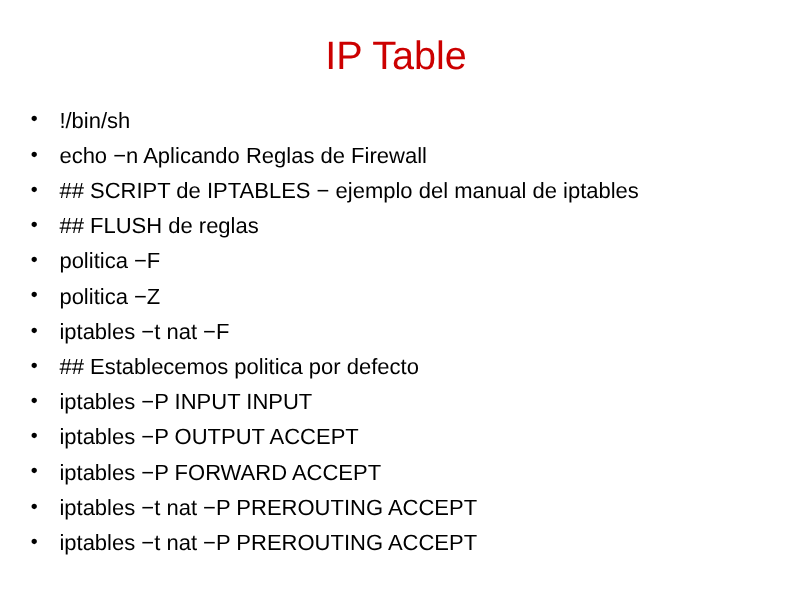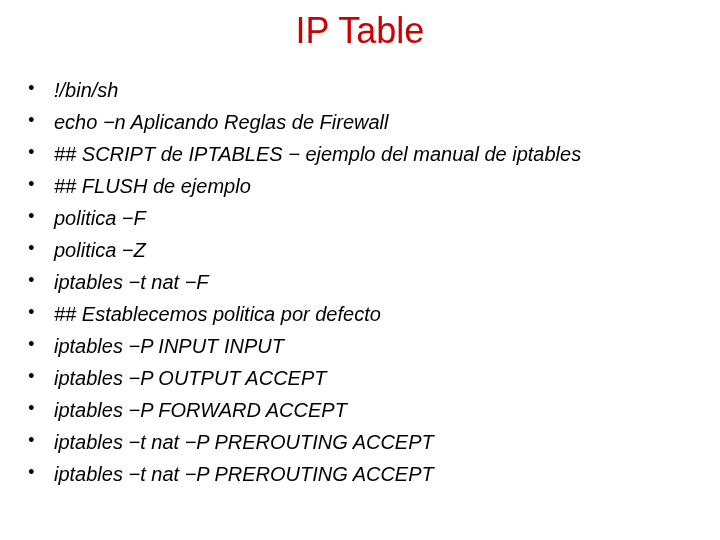--- a/index.html
+++ b/index.html
@@ -10,33 +10,32 @@
     body {
       width: 720px;
       height: 540px;
       background: #ffffff;
       font-family: Arial, Helvetica, sans-serif;
       overflow: hidden;
     }
     .slide {
       width: 100%;
       height: 100%;
-      padding-top: 10px;
+      padding-top: 30px;
     }
     .title {
       text-align: center;
       font-size: 36px;
       color: #cc0000;
       font-weight: normal;
       margin-bottom: 22px;
     }
     .bullet-list {
       list-style: none;
       padding-left: 28px;
-      font-style: italic;
     }
     .bullet-list li {
       position: relative;
       padding-left: 26px;
       font-size: 20px;
       line-height: 1.6;
       color: #000000;
     }
     .bullet-list li::before {
       content: "•";
@@ -49,21 +48,21 @@
   </style>
 </head>
 <body>
 
 <div class="slide">
   <h1 class="title">IP Table</h1>
   <ul class="bullet-list">
     <li>!/bin/sh</li>
     <li>echo −n Aplicando Reglas de Firewall</li>
     <li>## SCRIPT de IPTABLES − ejemplo del manual de iptables</li>
-    <li>## FLUSH de ejemplo</li>
+    <li>## FLUSH de reglas</li>
     <li>politica −F</li>
     <li>politica −Z</li>
     <li>iptables −t nat −F</li>
     <li>## Establecemos politica por defecto</li>
     <li>iptables −P INPUT INPUT</li>
     <li>iptables −P OUTPUT ACCEPT</li>
     <li>iptables −P FORWARD ACCEPT</li>
     <li>iptables −t nat −P PREROUTING ACCEPT</li>
     <li>iptables −t nat −P PREROUTING ACCEPT</li>
   </ul>

